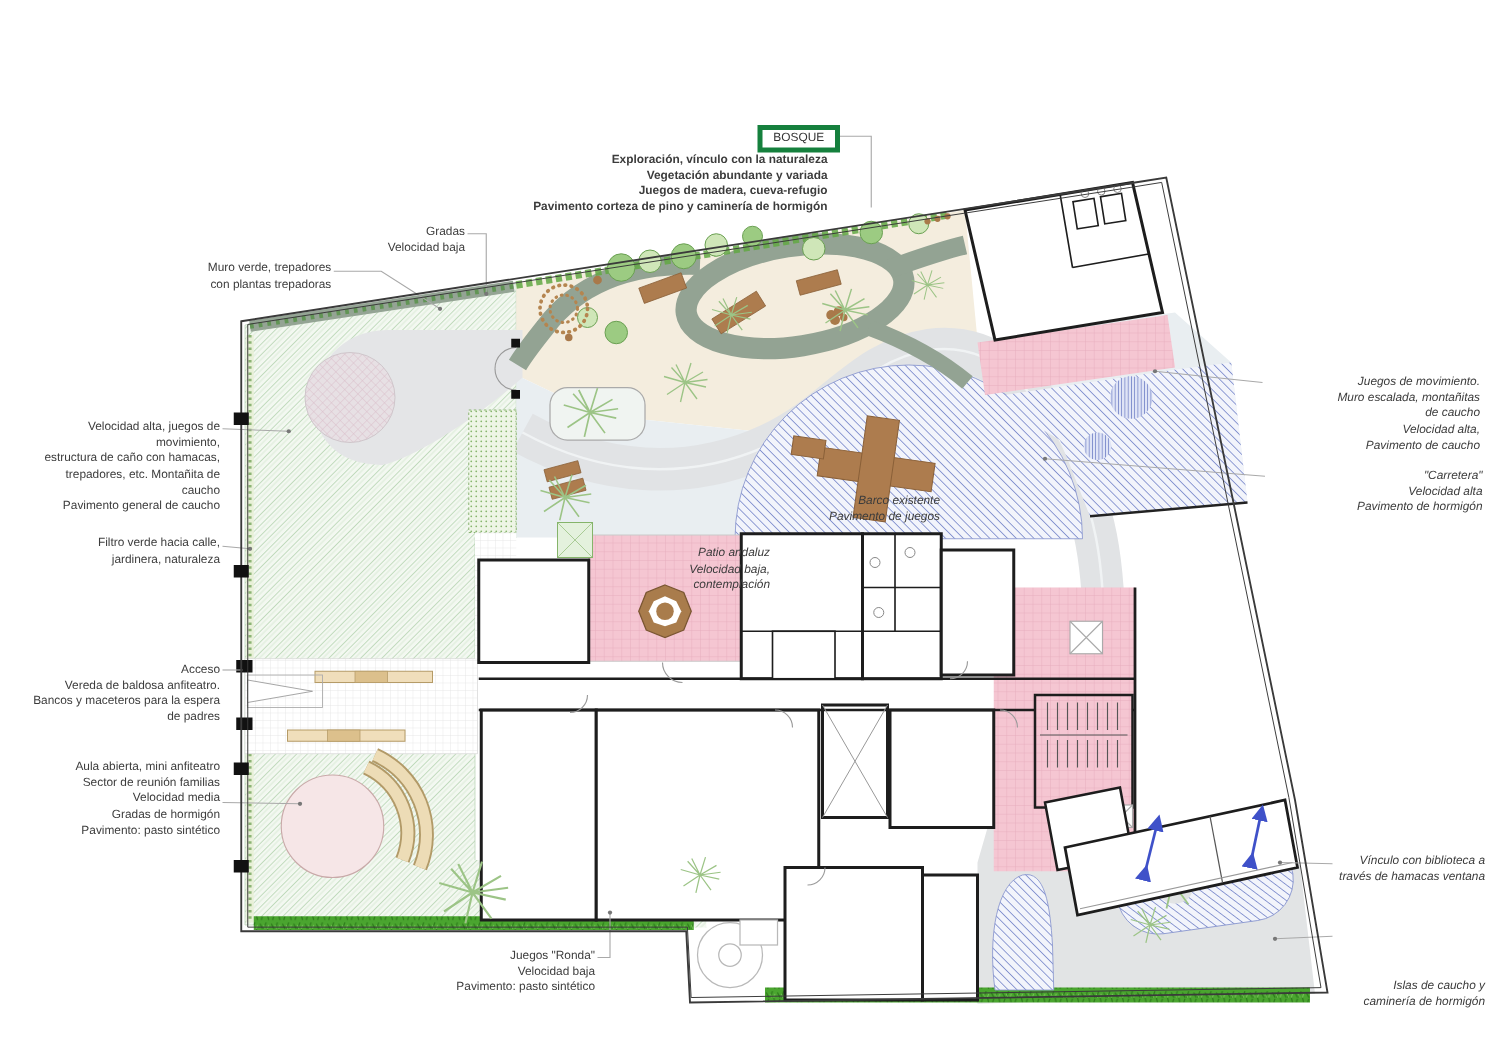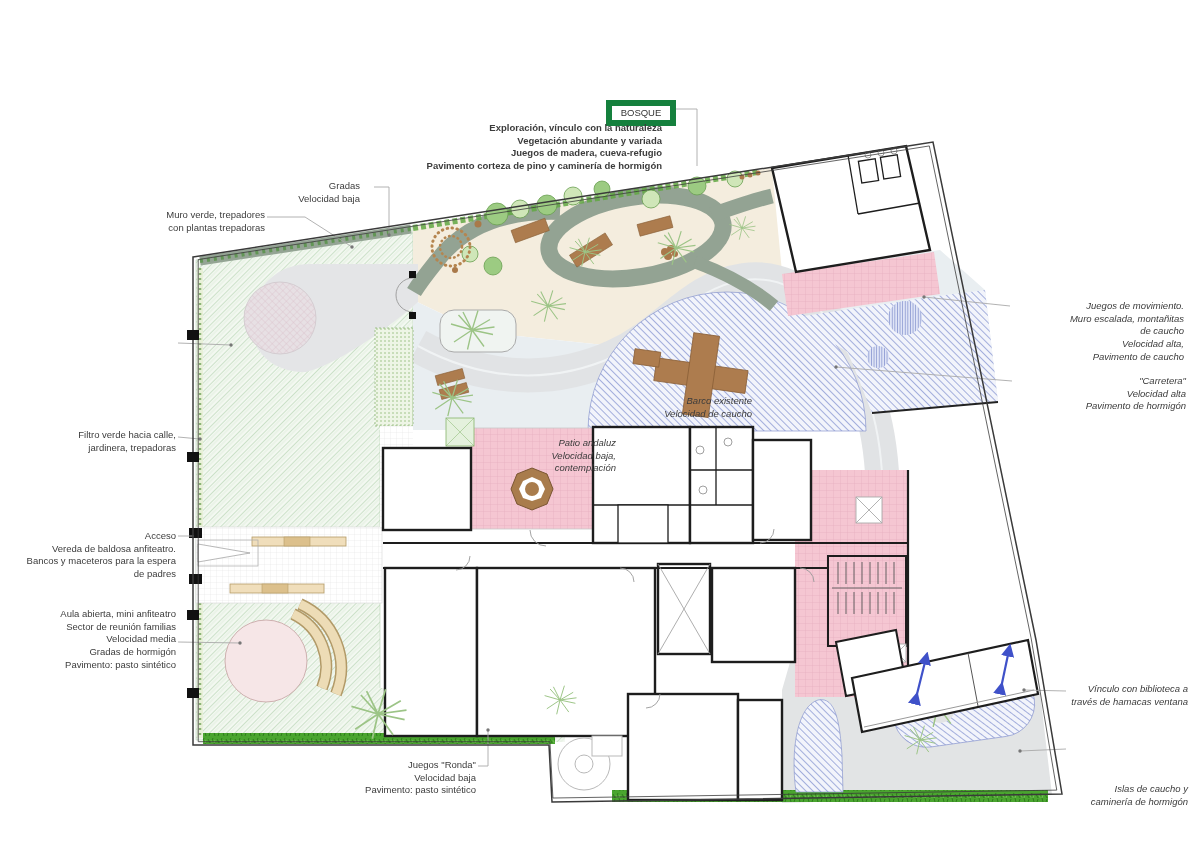--- a/index.html
+++ b/index.html
@@ -3,21 +3,21 @@
 <meta charset="utf-8">
 <style>
   html,body{margin:0;padding:0;background:#fff;}
   #canvas{position:relative;width:1190px;height:841px;background:#ffffff;overflow:hidden;
           font-family:"Liberation Sans",sans-serif;}
   #plan-svg{position:absolute;left:0;top:0;}
   .note{position:absolute;font-size:9.5px;line-height:1.33;color:#3c3c3c;white-space:pre-line;}
   .r{text-align:right;}
   .l{text-align:right;font-style:italic;}
   .c{text-align:center;}
-  .titlebox{position:absolute;border:6px solid #15803d;background:#fff;padding:1px 5px 2px 5px;
+  .titlebox{position:absolute;border:4px solid #15803d;background:#fff;padding:1px 5px 2px 5px;
             font-size:9.5px;color:#333;}
 </style>
 </head>
 <body>
 
 <div id="canvas">
 
 <svg id="plan-svg" width="1190" height="841" viewBox="0 0 1190 841">
 <defs>
   <pattern id="patGreen" width="6" height="6" patternUnits="userSpaceOnUse" patternTransform="rotate(45)">
@@ -358,29 +358,33 @@
 </g>
 </svg>
 
 <div class="titlebox c" style="left:606px;top:100px;width:48px;">BOSQUE</div>
 
 <div class="note r" style="left:356px;top:122px;width:306px;font-weight:bold;">Exploración, vínculo con la naturaleza
 Vegetación abundante y variada
 Juegos de madera, cueva-refugio
 Pavimento corteza de pino y caminería de hormigón</div>
 
-<div class="note r" style="left:240px;top:180px;width:120px;">Gradas
+<div class="note r" style="left:252px;top:180px;width:120px;">Gradas
 Velocidad baja</div>
 
 <div class="note r" style="left:114px;top:209px;width:151px;">Muro verde, trepadores
 con plantas trepadoras</div>
 
+<div class="note r" style="left:22px;top:336px;width:154px;">Velocidad alta, juegos de movimiento,
+estructura de caño con hamacas,
+trepadores, etc. Montañita de caucho
+Pavimento general de caucho</div>
 
 <div class="note r" style="left:44px;top:429px;width:132px;">Filtro verde hacia calle,
-jardinera, trepadoras</div>
+jardinera, naturaleza</div>
 
 <div class="note r" style="left:22px;top:530px;width:154px;">Acceso
 Vereda de baldosa anfiteatro.
 Bancos y maceteros para la espera
 de padres</div>
 
 <div class="note r" style="left:22px;top:608px;width:154px;">Aula abierta, mini anfiteatro
 Sector de reunión familias
 Velocidad media
 Gradas de hormigón
@@ -401,19 +405,19 @@
 Pavimento de hormigón</div>
 
 <div class="note l" style="left:1070px;top:683px;width:118px;">Vínculo con biblioteca a
 través de hamacas ventana</div>
 
 <div class="note l" style="left:1070px;top:741px;width:118px;margin-top:42px;">Islas de caucho y
 caminería de hormigón</div>
 
 
 <div class="note l" style="left:622px;top:395px;width:130px;">Barco existente
-Velocidad de caucho</div>
+Pavimento de juegos</div>
 
 <div class="note l" style="left:506px;top:437px;width:110px;">Patio andaluz
 Velocidad baja,
 contemplación</div>
 
 </div>
 
 </body></html>

